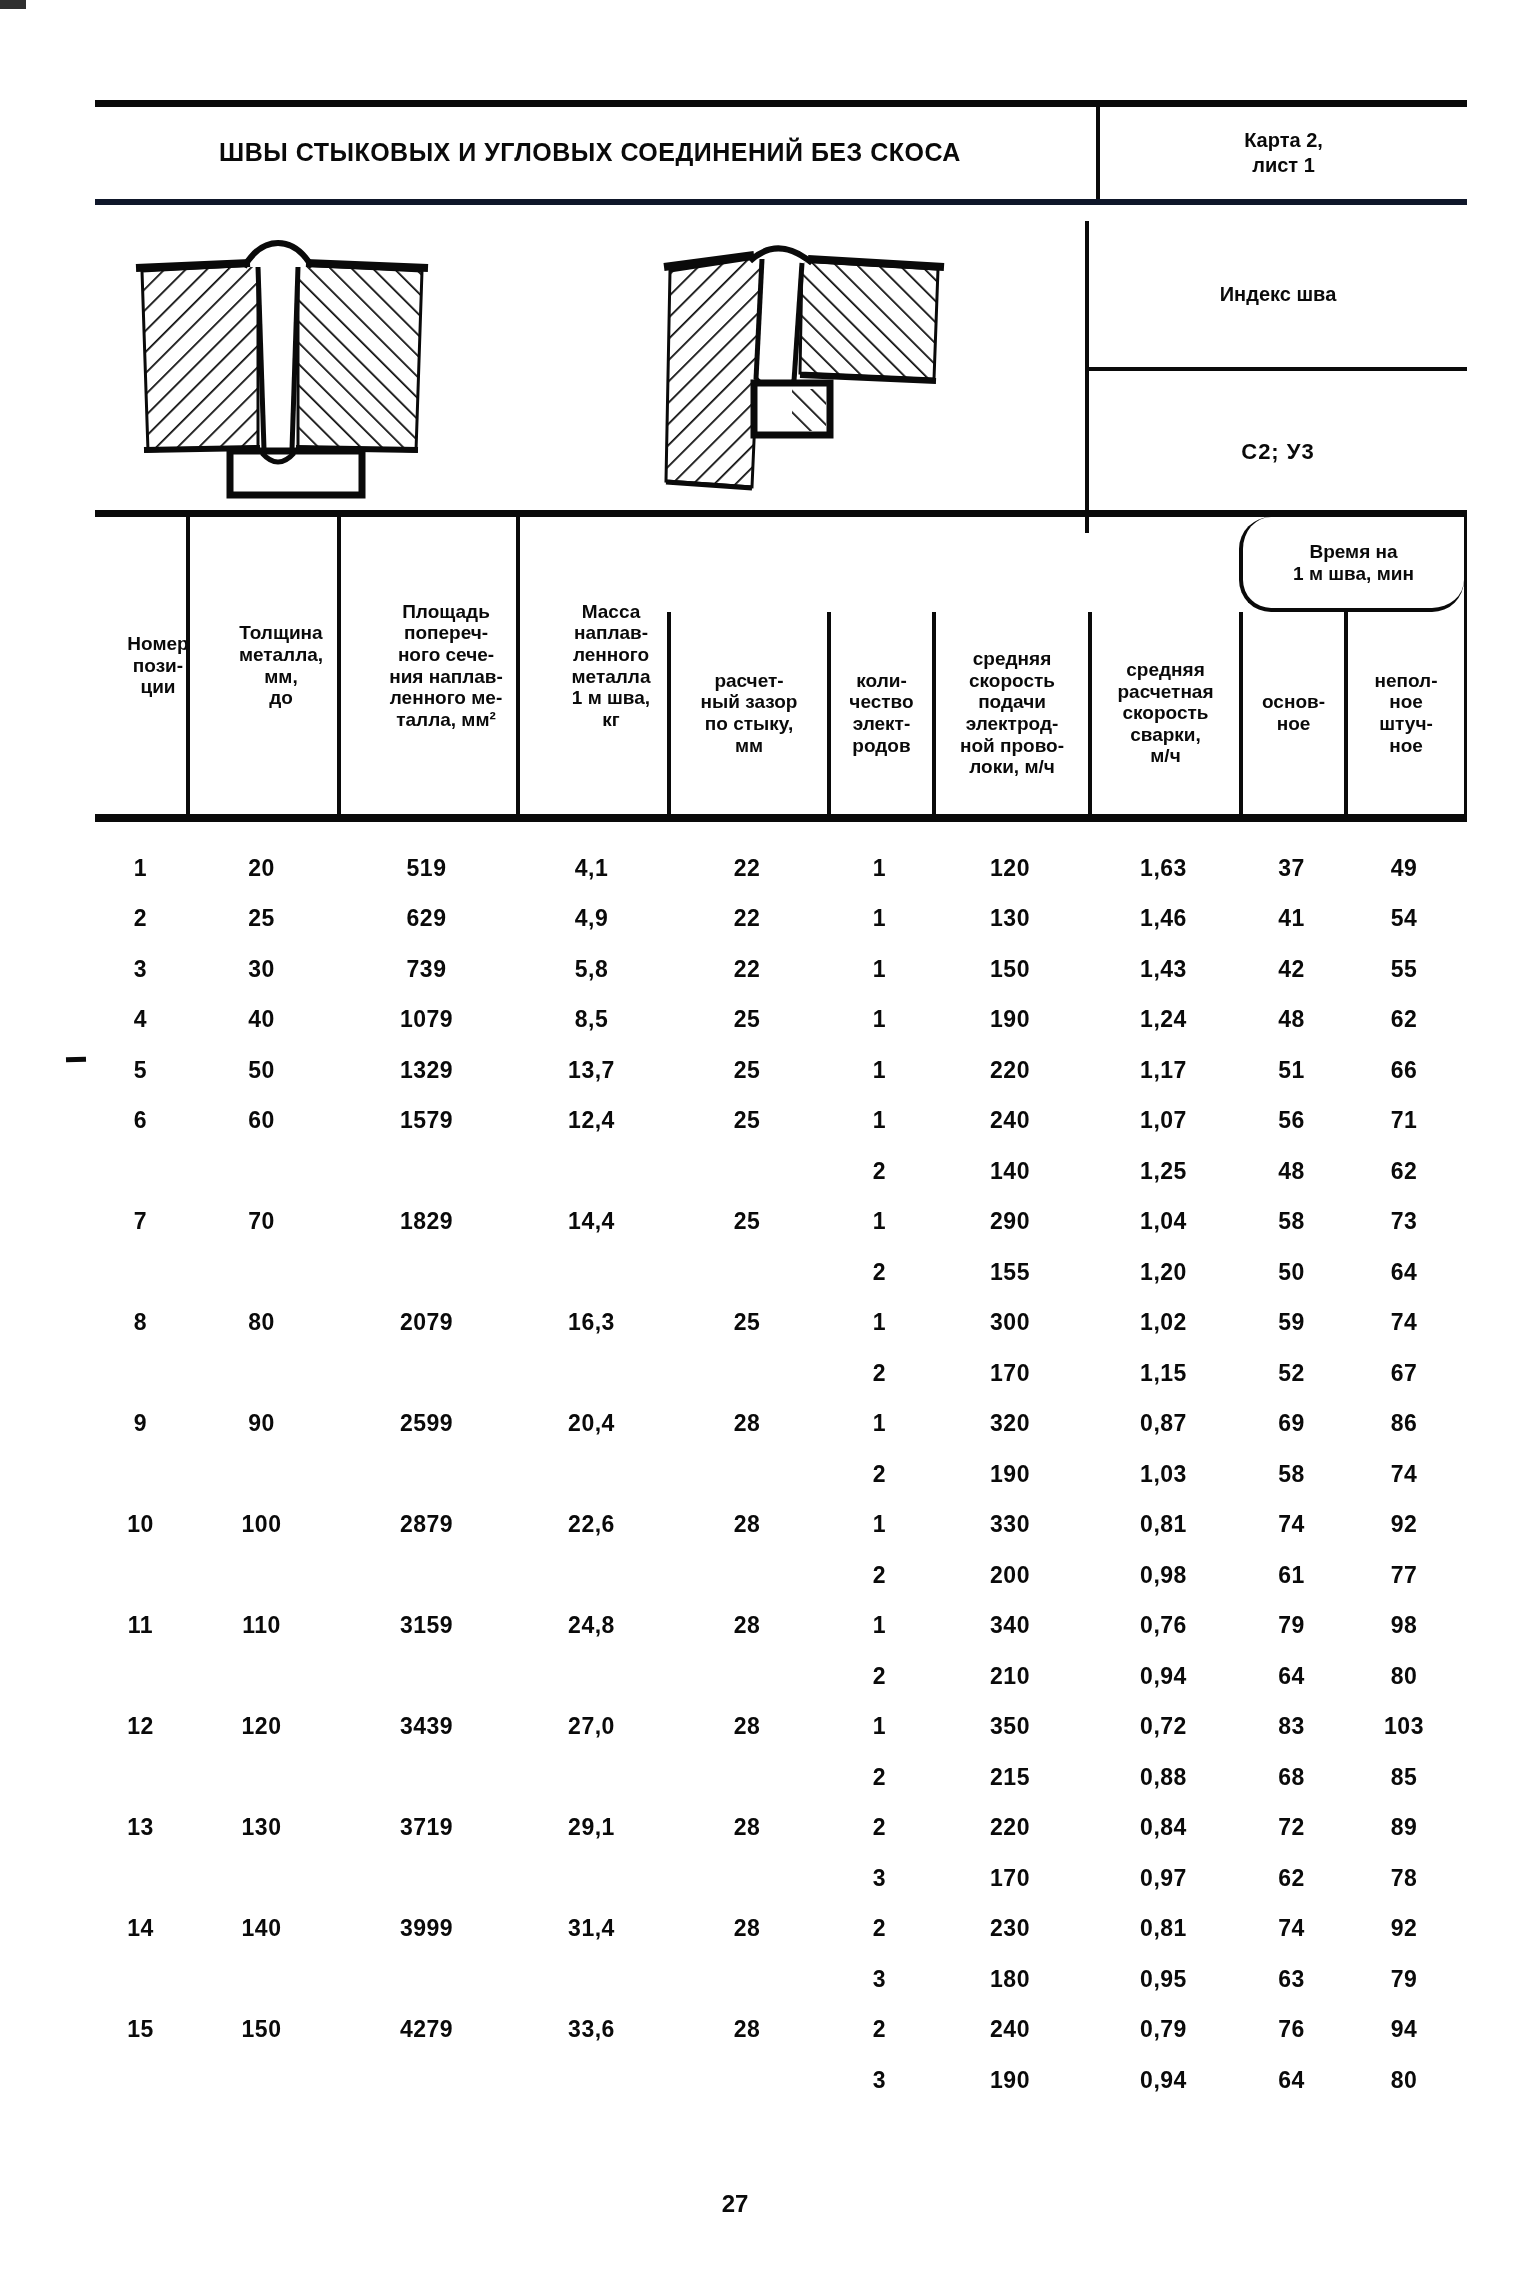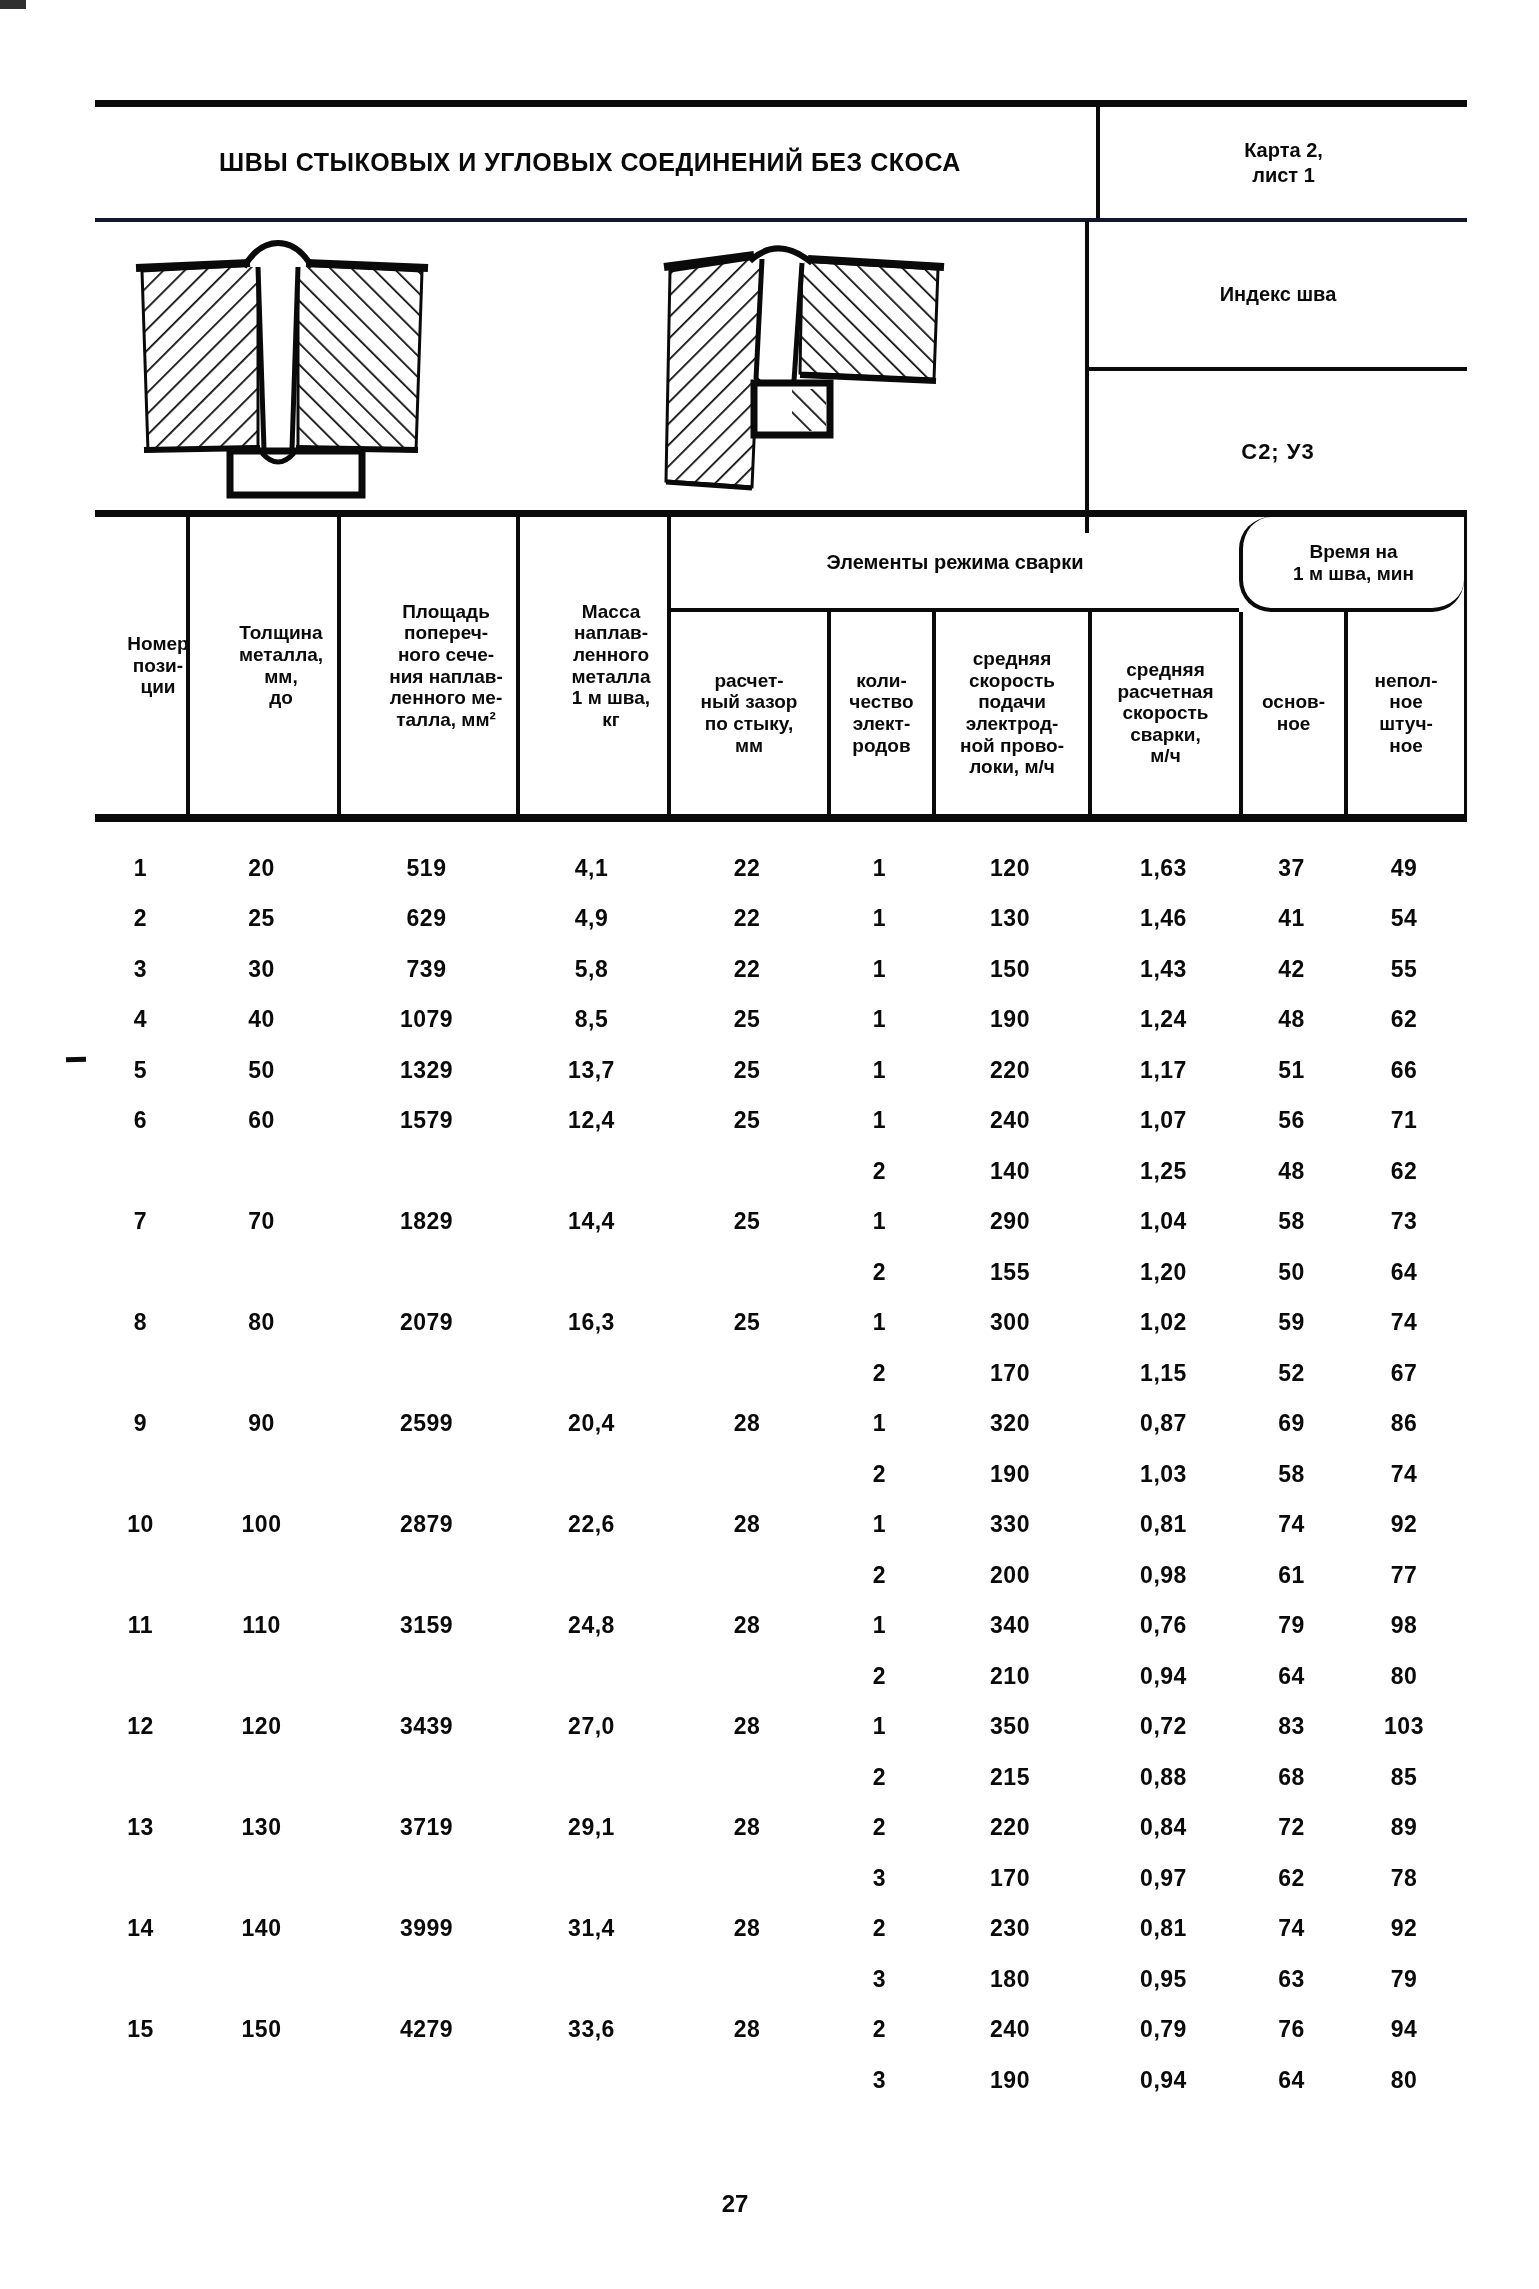--- a/index.html
+++ b/index.html
@@ -2,22 +2,22 @@
 <html><head>
 <meta charset="utf-8">
 <style>
   html,body{margin:0;padding:0;background:#e8e8e8;}
   .sheet{
     position:relative;width:1539px;height:2289px;background:#ffffff;
     font-family:"Liberation Sans",sans-serif;color:#0a0a0a;overflow:hidden;
   }
   
   .title-band{
-    position:absolute;left:95px;top:100px;width:1372px;height:122px;
-    box-sizing:border-box;border-top:7px solid #0a0a0a;border-bottom:4px solid #0f172a;
+    position:absolute;left:95px;top:100px;width:1372px;height:105px;
+    box-sizing:border-box;border-top:7px solid #0a0a0a;border-bottom:6px solid #0f172a;
     display:flex;
     gap:11px;
   }
   .title-cell{width:990px;display:flex;flex-direction:column;justify-content:center;align-items:center;}
   .title-line{font-weight:bold;font-size:25px;letter-spacing:0.5px;line-height:1.18;text-align:center;}
   .card-cell{flex:1;box-sizing:border-box;border-left:4px solid #0a0a0a;display:flex;flex-direction:column;justify-content:center;align-items:center;}
   .card-line{font-weight:bold;font-size:20px;line-height:1.25;text-align:center;}
   
   .fig-band{
     position:absolute;left:95px;top:221px;width:1372px;height:312px;box-sizing:border-box;display:flex;
@@ -161,21 +161,20 @@
 ного сече-
 ния наплав-
 ленного ме-
 талла, мм²</div>
     <div class="hcell full bl">Масса
 наплав-
 ленного
 металла
 1 м шва,
 кг</div>
-    <div class="gcell g1 bl">Элементы режима сварки</div>
     <div class="gcell g2 bl">Время на
 1 м шва, мин</div>
     <div class="hcell bl" style="grid-column:5;grid-row:2;">расчет-
 ный зазор
 по стыку,
 мм</div>
     <div class="hcell bl" style="grid-column:6;grid-row:2;">коли-
 чество
 элект-
 родов</div>

